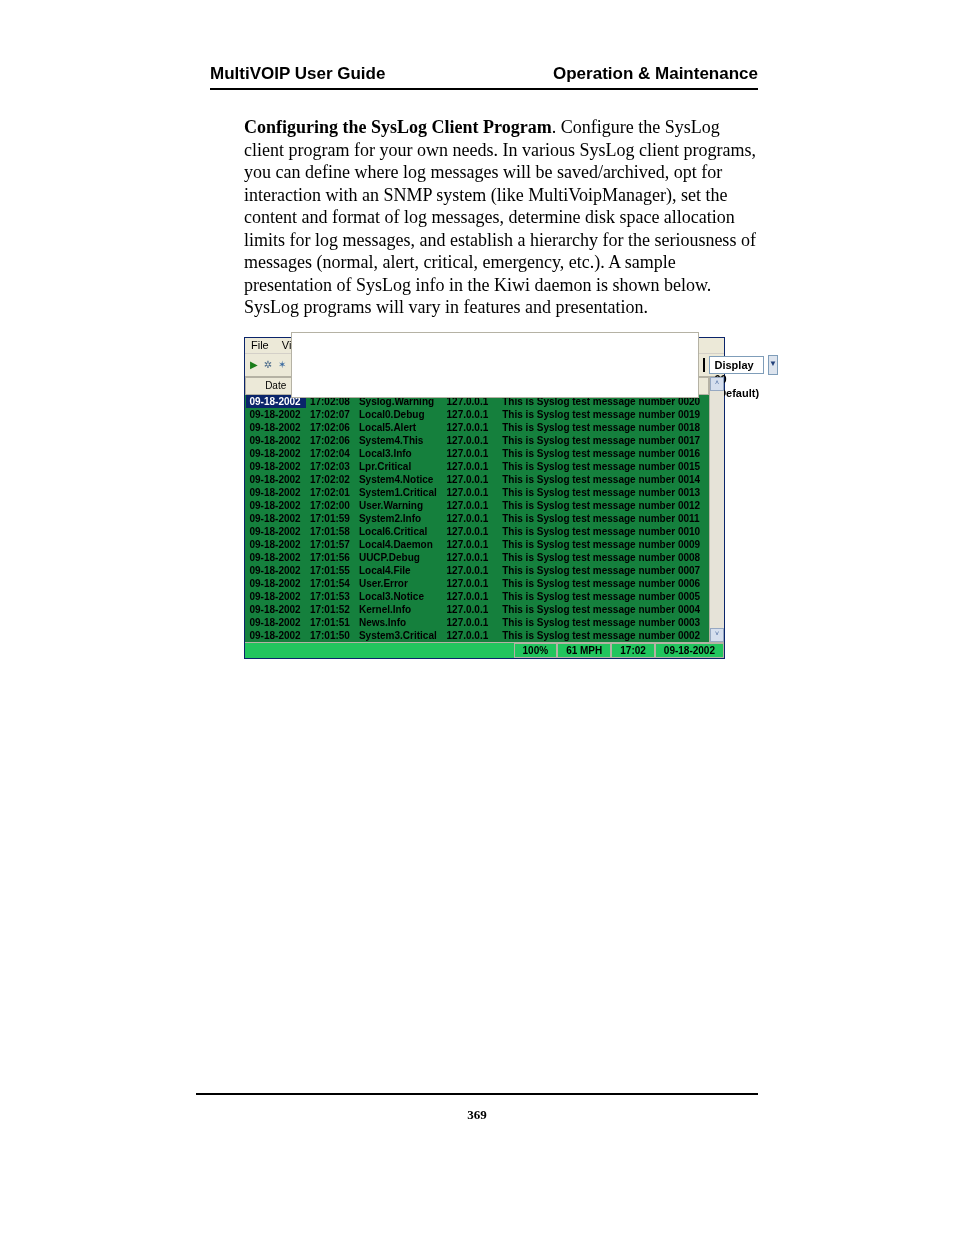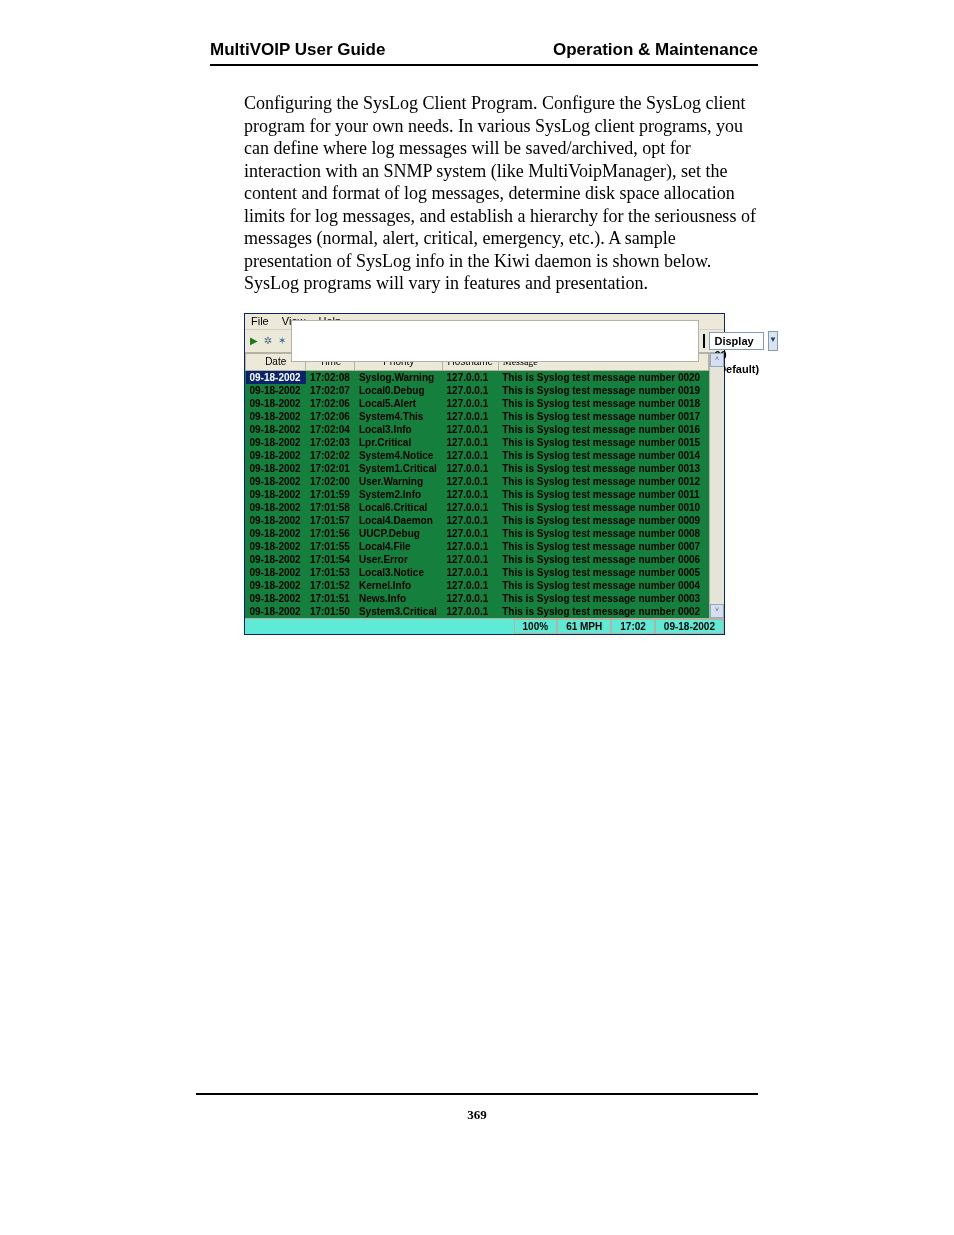--- a/index.html
+++ b/index.html
@@ -7,39 +7,39 @@
     padding: 0;
     background: #fff;
     font-family: "Times New Roman", Times, serif;
     color: #000;
   }
   .page {
     width: 954px;
     height: 1235px;
     position: relative;
     box-sizing: border-box;
-    padding: 40px 196px 0 210px;
+    padding: 64px 196px 0 210px;
   }
   .runhead {
     display: flex;
     justify-content: space-between;
     font-family: Arial, Helvetica, sans-serif;
     font-weight: bold;
     font-size: 17px;
     border-bottom: 2px solid #000;
     padding-bottom: 4px;
     margin-bottom: 26px;
   }
   .bodytext {
     font-size: 18px;
     line-height: 1.25;
     margin-left: 34px;
     margin-bottom: 18px;
   }
-  .bodytext b { font-weight: normal; margin-top: 17px; }
+  .bodytext b { font-weight: bold; margin-top: 17px; }
   .shotwrap {
     margin-left: 34px;
   }
   .winframe {
     width: 479px;
     border: 1px solid #0a246a;
     font-family: Tahoma, Arial, sans-serif;
     font-size: 11px;
     background: #ece9d8;
   }
@@ -153,21 +153,21 @@
     justify-content:space-between;
     align-items:center;
   }
   .sbarr { width:12px; height:12px; background:#d6dfee; border:1px solid #96a8c2; font-size:7px; line-height:10px; text-align:center; color:#4a6aa0;}
   .statusbar {
     display:flex;
     justify-content:flex-end;
     gap:0;
     font-size:10px;
     font-weight:bold;
-    background:#5eead4;
+    background:#22c55e;
     border-top:1px solid #b5b2a4;
   }
   .statusbar span { border:1px solid #b5b2a4; padding:1px 8px; }
   .footerrule {
     position:absolute;
     left:196px; right:196px;
     bottom:140px;
     border-top:2px solid #000;
   }
   .pagenum {

